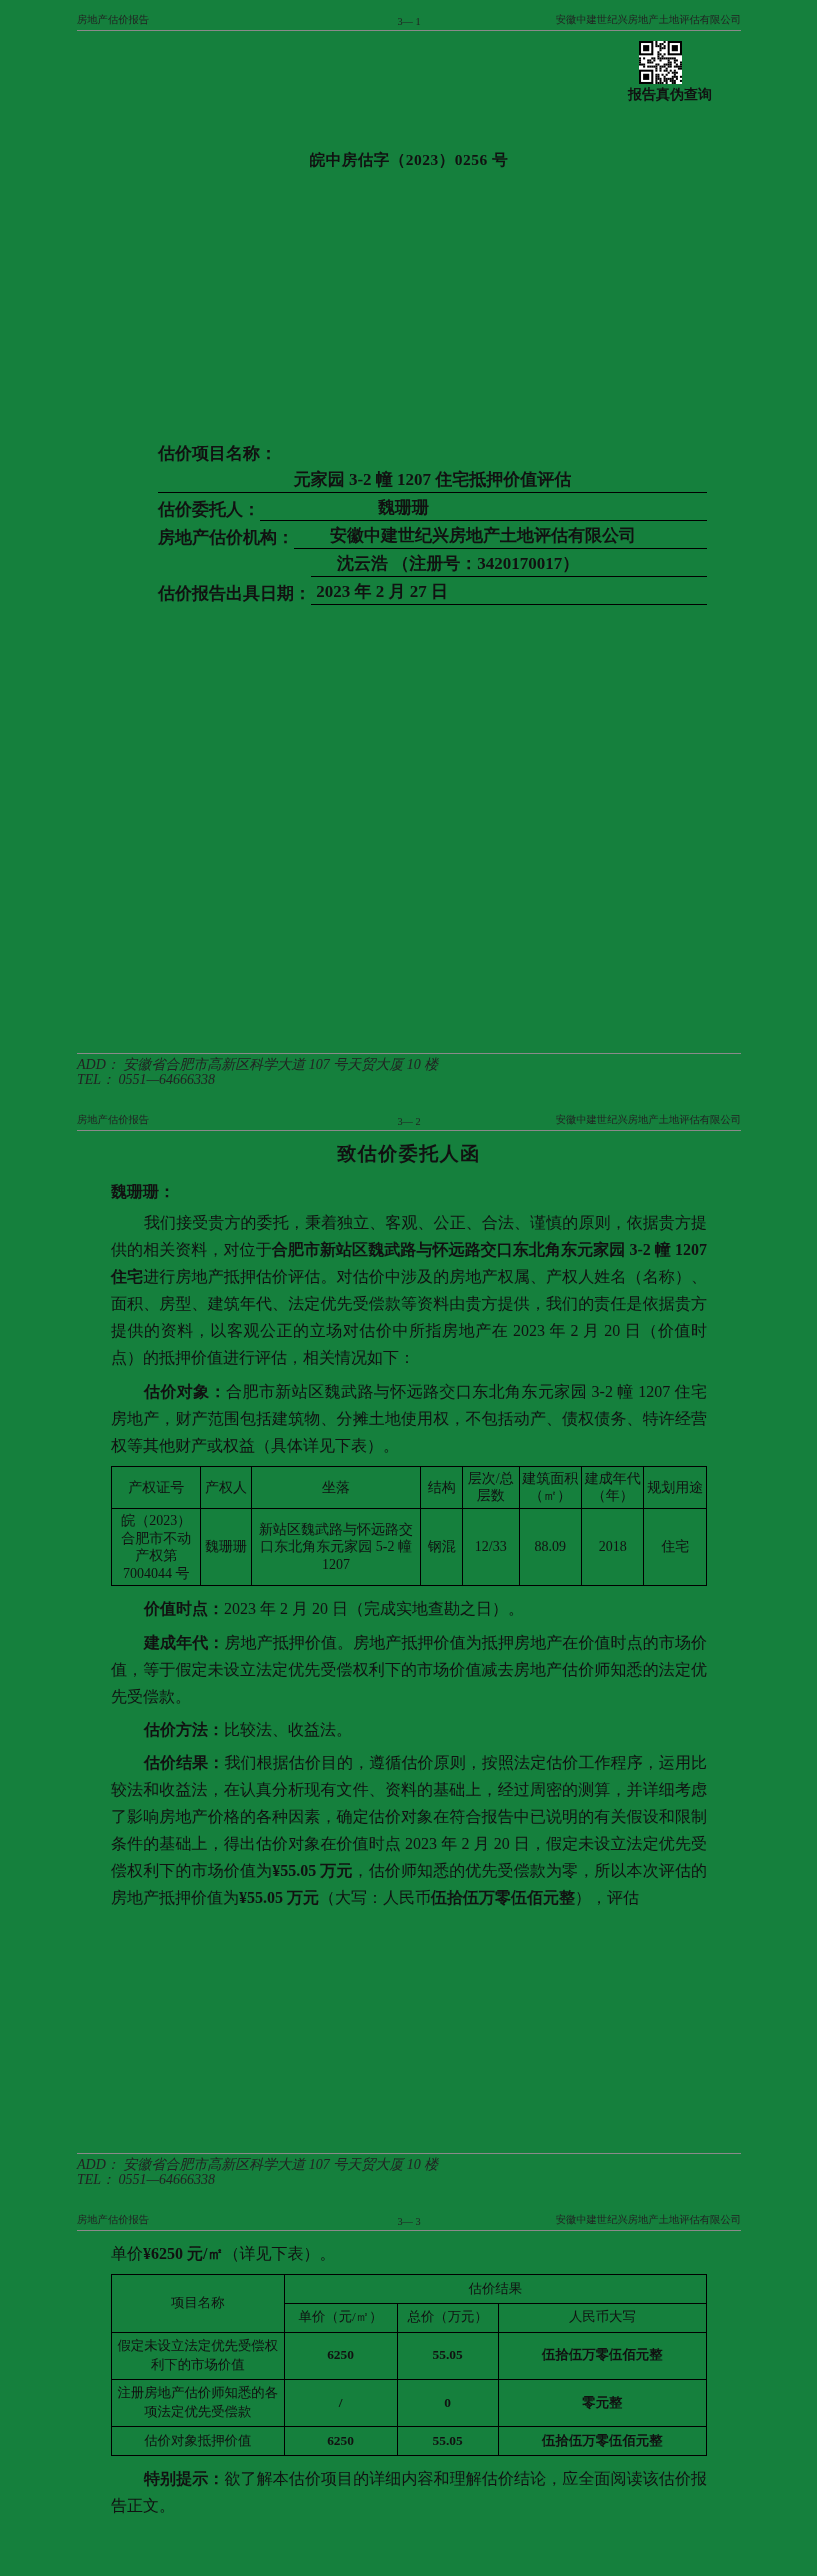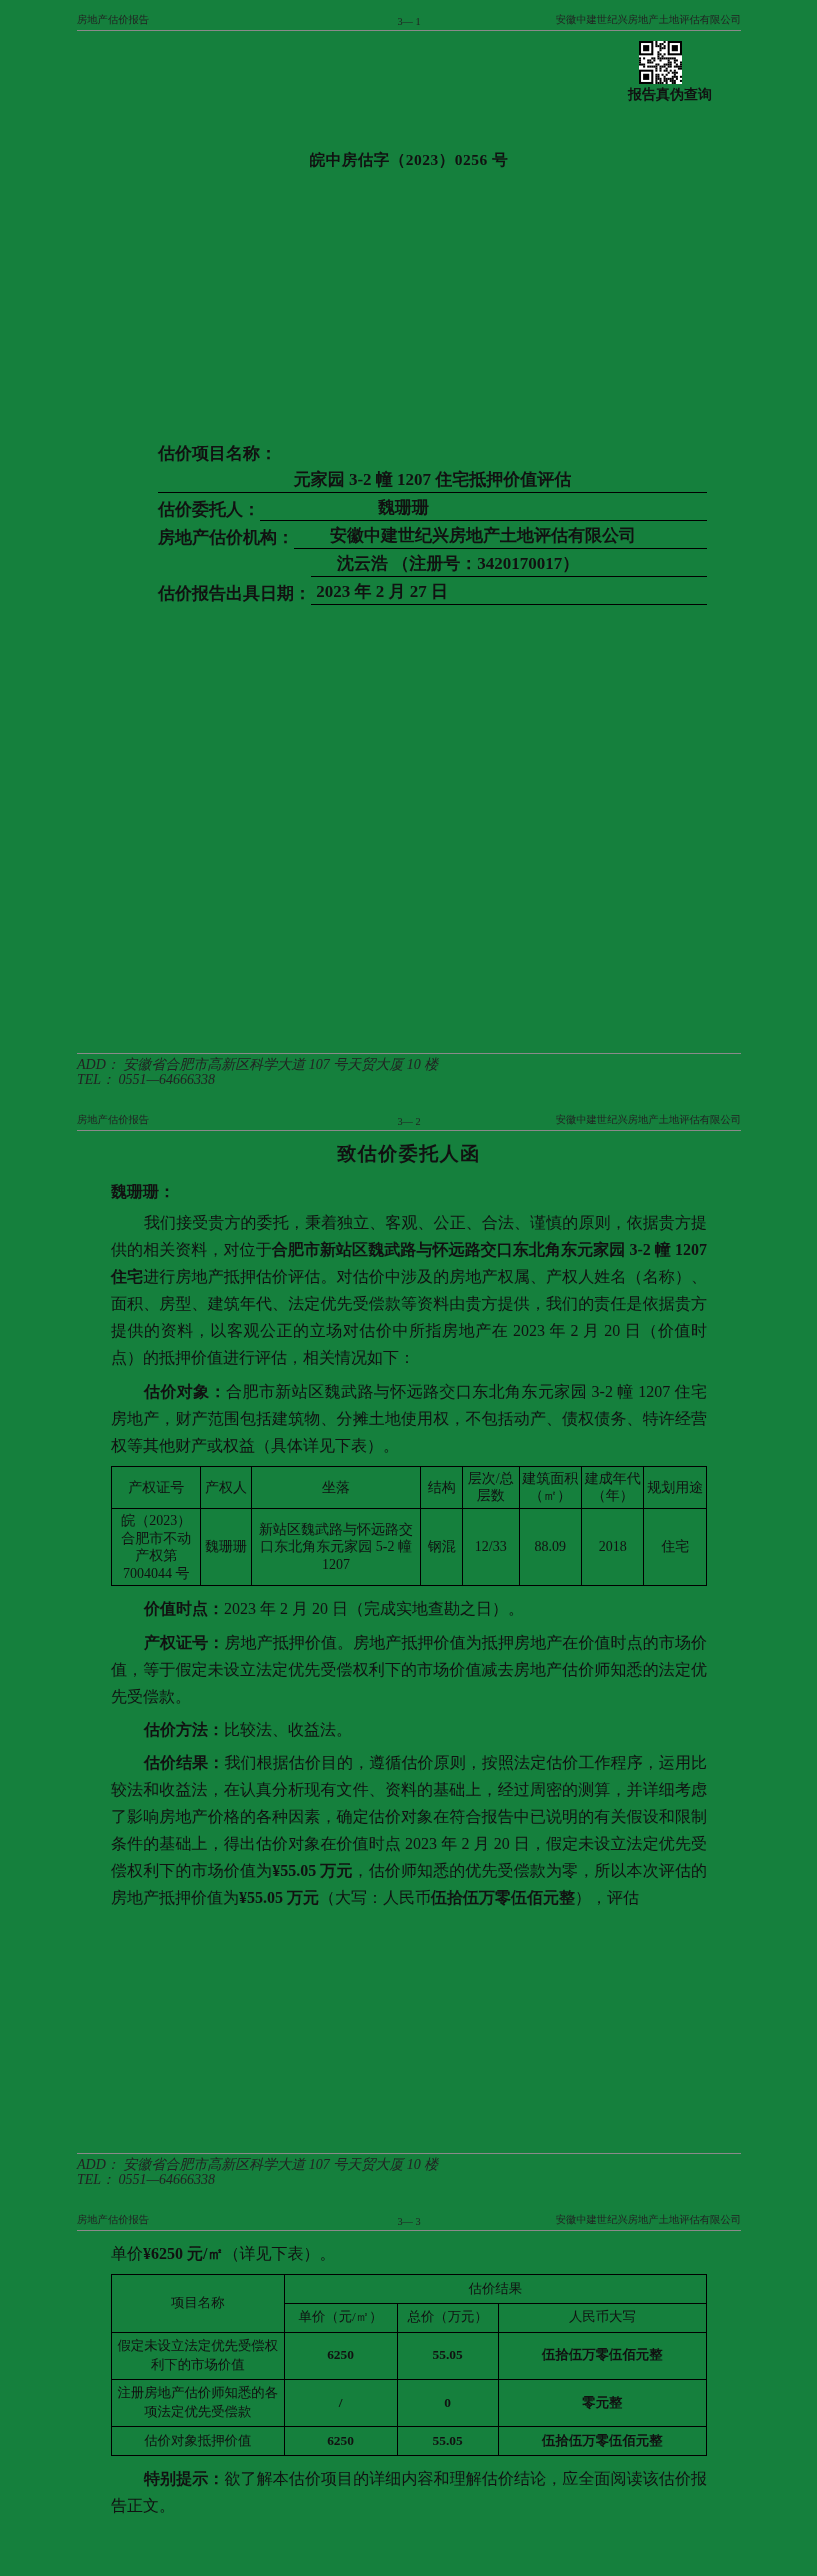--- a/index.html
+++ b/index.html
@@ -296,21 +296,21 @@
           <td>12/33</td>
           <td>88.09</td>
           <td>2018</td>
           <td>住宅</td>
         </tr>
       </tbody>
         </table>
 
       <p class="body indent"><b>价值时点：</b><span>2023 年 2 月 20 日（完成实地查勘之日）。</span></p>
 
-      <p class="body indent"><b>产权证号：</b><span>房地产抵押价值。房地产抵押价值为抵押房地产在价值时点的市场价值，等于假定未设立法定优先受偿权利下的市场价值减去房地产估价师知悉的法定优先受偿款。</span></p>
+      <p class="body indent"><b>建成年代：</b><span>房地产抵押价值。房地产抵押价值为抵押房地产在价值时点的市场价值，等于假定未设立法定优先受偿权利下的市场价值减去房地产估价师知悉的法定优先受偿款。</span></p>
 
       <p class="body indent"><b>估价方法：</b><span>比较法、收益法。</span></p>
 
       <p class="body indent"><b>估价结果：</b><span>我们根据估价目的，遵循估价原则，按照法定估价工作程序，运用比较法和收益法，在认真分析现有文件、资料的基础上，经过周密的测算，并详细考虑了影响房地产价格的各种因素，确定估价对象在符合报告中已说明的有关假设和限制条件的基础上，得出估价对象在价值时点 2023 年 2 月 20 日，假定未设立法定优先受偿权利下的市场价值为</span><b>¥55.05 万元</b><span>，估价师知悉的优先受偿款为零，所以本次评估的房地产抵押价值为</span><b>¥55.05 万元</b><span>（大写：人民币</span><b>伍拾伍万零伍佰元整</b><span>），评估</span></p>
     </div>
 
     <div class="page-footer">
       <div>ADD：  安徽省合肥市高新区科学大道 107 号天贸大厦 10 楼</div>
       <div>TEL：  0551—64666338</div>
     </div>

